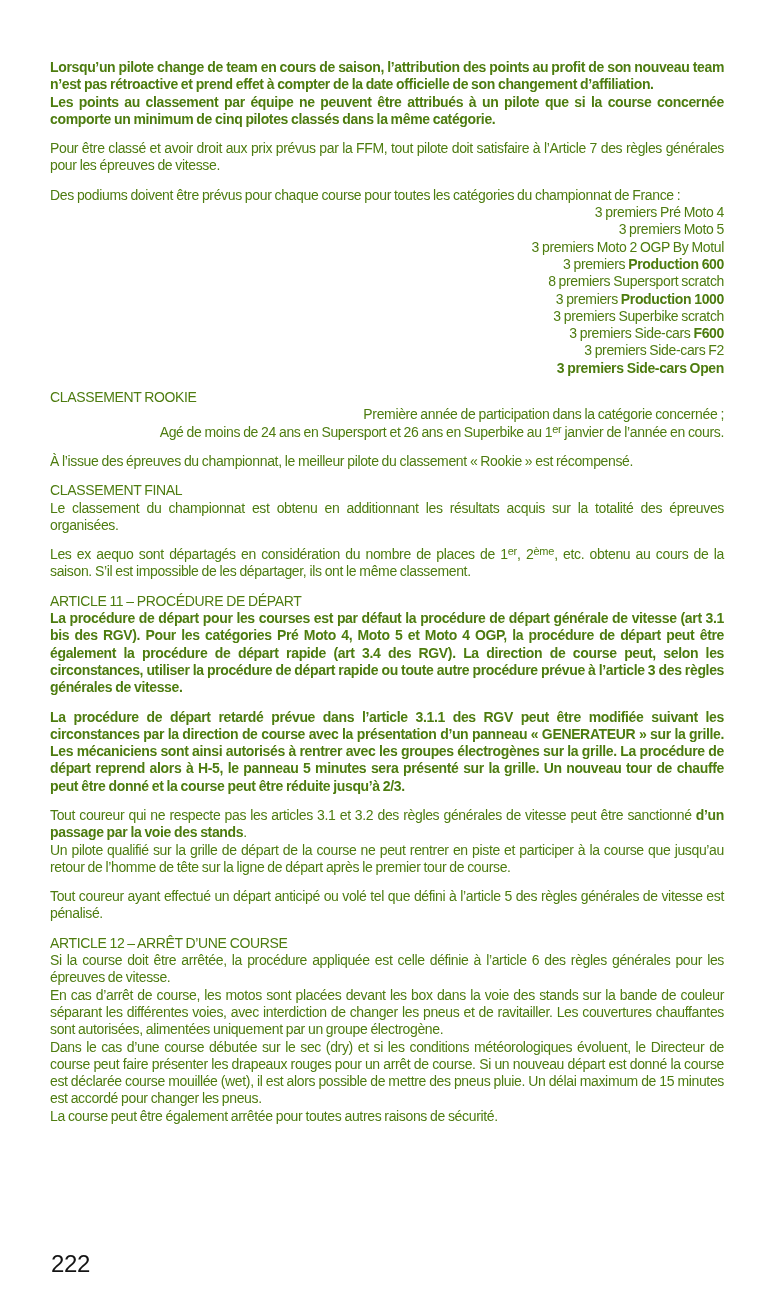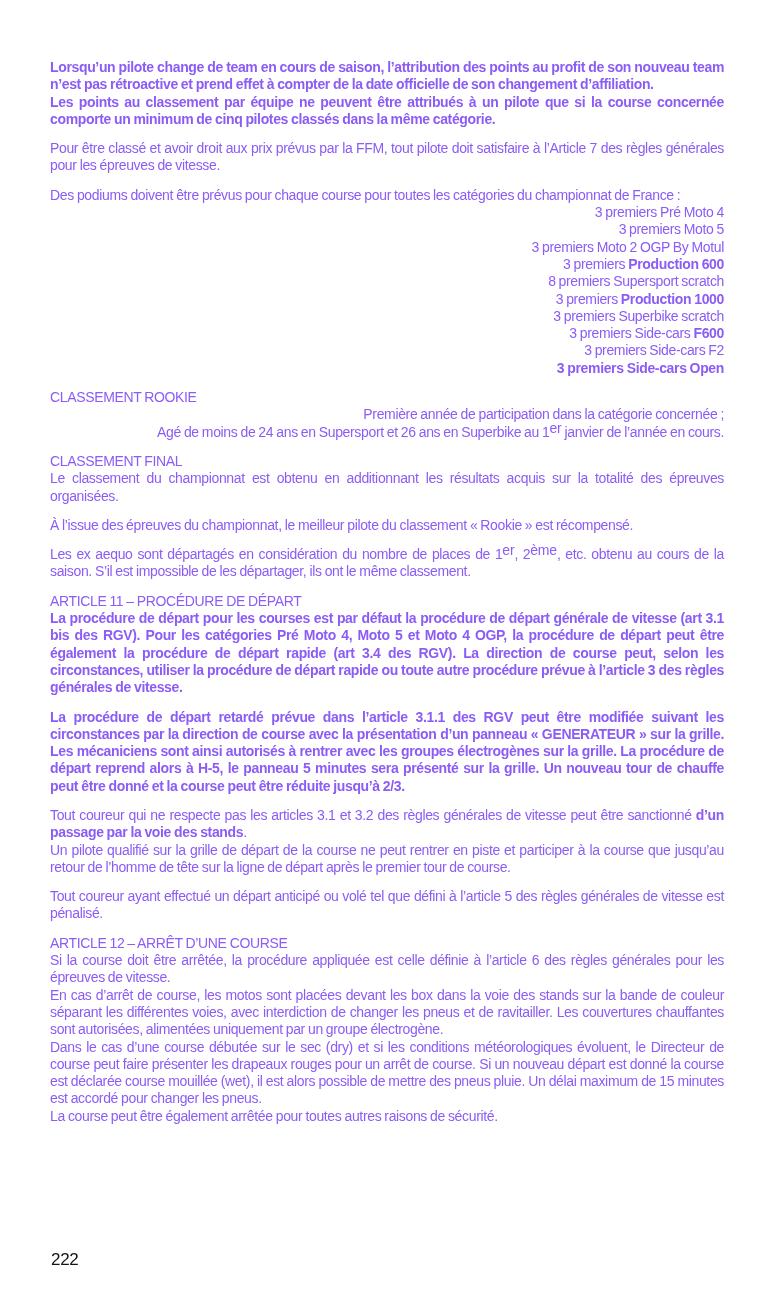--- a/index.html
+++ b/index.html
@@ -20,45 +20,45 @@
     left: 50px;
     top: 59px;
     width: 674px;
   }
   .content p, .content h2 {
     font-size: 14px;
     line-height: 17.3px;
     letter-spacing: -0.35px;
     word-spacing: -0.5px;
     margin: 0;
-    color: #8b5cf6;
+    color: #4d7c0f;
   }
   .content h2 {
     font-weight: 400;
   }
   .j { text-align: justify; }
   .b { font-weight: 700; }
   b  { font-weight: 700; }
   .li {
     margin-left: 18px;
     text-align: right;
   }
   .block { margin-bottom: 12px; }
   .block:last-child { margin-bottom: 0; }
   sup {
-    font-size: 14px;
+    font-size: 11px;
     line-height: 0;
     vertical-align: 4px;
     letter-spacing: -0.2px;
   }
   .pagenum {
     position: absolute;
     left: 51px;
     top: 1250px;
-    font-size: 17px;
+    font-size: 24px;
     letter-spacing: -0.3px;
     color: #141414;
   }
 </style>
 </head>
 <body>
 
 <div class="content">
 
   <div class="block">
@@ -86,26 +86,26 @@
     </div>
   </div>
 
   <div class="block">
     <h2>CLASSEMENT ROOKIE</h2>
     <p class="li">Première année de participation dans la catégorie concernée ;</p>
     <p class="li"><span>Agé de moins de 24 ans en Supersport et 26 ans en Superbike au 1</span><sup>er</sup><span> janvier de l’année en cours.</span></p>
   </div>
 
   <div class="block">
-    <h2>CLASSEMENT FINAL</h2>
-    <p class="j">Le classement du championnat est obtenu en additionnant les résultats acquis sur la totalité des épreuves organisées.</p>
+    <p class="j">À l’issue des épreuves du championnat, le meilleur pilote du classement « Rookie » est récompensé.</p>
   </div>
 
   <div class="block">
-    <p class="j">À l’issue des épreuves du championnat, le meilleur pilote du classement « Rookie » est récompensé.</p>
+    <h2>CLASSEMENT FINAL</h2>
+    <p class="j">Le classement du championnat est obtenu en additionnant les résultats acquis sur la totalité des épreuves organisées.</p>
   </div>
 
   <div class="block">
     <p class="j"><span>Les ex aequo sont départagés en considération du nombre de places de 1</span><sup>er</sup><span>, 2</span><sup>ème</sup><span>, etc. obtenu au cours de la saison. S’il est impossible de les départager, ils ont le même classement.</span></p>
   </div>
 
   <div class="block">
     <h2>ARTICLE 11 – PROCÉDURE DE DÉPART</h2>
     <p class="b j">La procédure de départ pour les courses est par défaut la procédure de départ générale de vitesse (art 3.1 bis des RGV). Pour les catégories Pré Moto 4, Moto 5 et Moto 4 OGP, la procédure de départ peut être également la procédure de départ rapide (art 3.4 des RGV). La direction de course peut, selon les circonstances, utiliser la procédure de départ rapide ou toute autre procédure prévue à l’article 3 des règles générales de vitesse.</p>
   </div>

